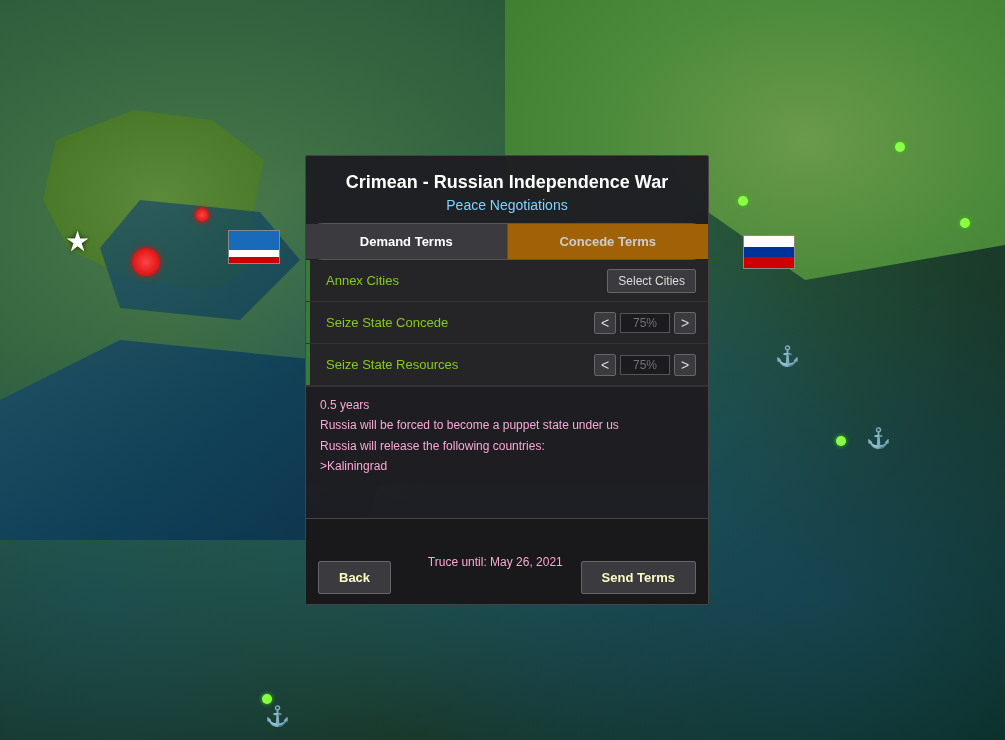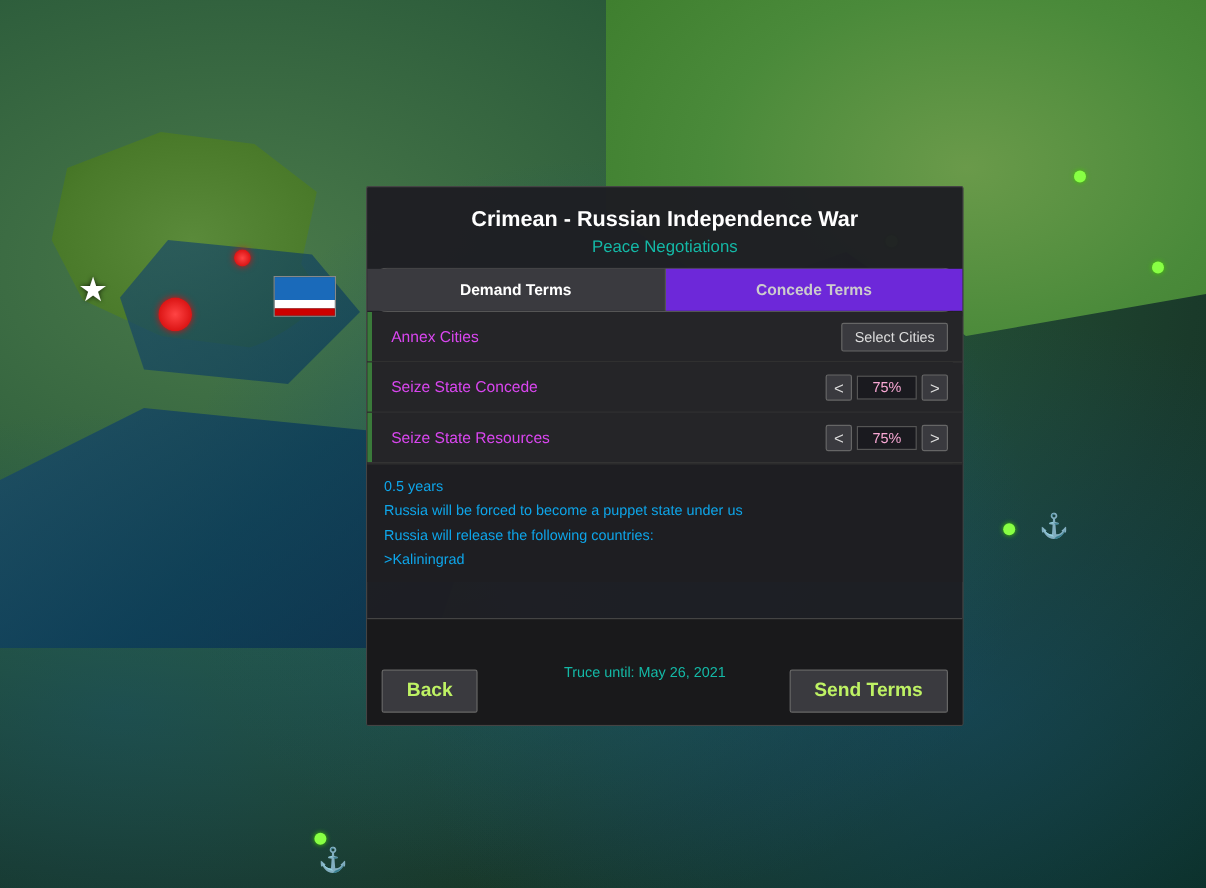--- a/index.html
+++ b/index.html
@@ -159,21 +159,21 @@
       width: 100%;
       height: 34%;
       background: #cc0000;
     }
 
     
     .dialog-overlay {
       position: absolute;
       left: 305px;
       top: 155px;
-      width: 498px;
+      width: 404px;
       height: 450px;
       background: rgba(30, 30, 35, 0.97);
       border: 1px solid #444;
       z-index: 100;
       color: white;
       border-radius: 2px;
     }
 
     .dialog-header {
       padding: 16px 20px 10px;
@@ -182,35 +182,35 @@
 
     .dialog-title {
       font-size: 18px;
       font-weight: bold;
       color: #ffffff;
       margin-bottom: 4px;
     }
 
     .dialog-subtitle {
       font-size: 14px;
-      color: #14b8a6;
+      color: #7dd3fc;
     }
 
     .tab-bar {
       display: flex;
       border-top: 1px solid #555;
       border-bottom: 1px solid #555;
       margin: 0;
       border-radius: 17px;
     }
 
     .tab-btn {
       flex: 1;
       padding: 10px 8px;
-      background: #6d28d9;
+      background: #a16207;
       border: none;
       color: #cccccc;
       cursor: pointer;
       font-size: 13px;
       font-weight: bold;
       text-align: center;
       border-right: 1px solid #555;
     }
 
     .tab-btn:last-child {
@@ -238,21 +238,21 @@
       left: 0;
       top: 0;
       bottom: 0;
       width: 4px;
       background: #3a7a3a;
     }
 
     .term-label {
       flex: 1;
       font-size: 13px;
-      color: #d946ef;
+      color: #84cc16;
       padding-left: 8px;
     }
 
     .term-select-btn {
       background: #3a3a3f;
       border: 1px solid #666;
       color: #dddddd;
       padding: 4px 10px;
       cursor: pointer;
       font-size: 12px;
@@ -275,21 +275,21 @@
       font-size: 14px;
       display: flex;
       align-items: center;
       justify-content: center;
       border-radius: 2px;
     }
 
     .stepper-value {
       background: #1a1a1f;
       border: 1px solid #555;
-      color: #f9a8d4;
+      color: #737373;
       padding: 2px 10px;
       font-size: 12px;
       min-width: 50px;
       text-align: center;
     }
 
     .scrollbar-right {
       position: absolute;
       right: 0;
       top: 0;
@@ -316,52 +316,52 @@
       padding: 8px 14px;
       background: #1e1e22;
       border-top: 1px solid #333;
       font-size: 12px;
       color: #bbbbbb;
       line-height: 1.7;
       min-height: 90px;
     }
 
     .summary-text {
-      color: #0ea5e9;
+      color: #f9a8d4;
     }
 
     .dialog-footer {
       position: absolute;
       bottom: 0;
       left: 0;
       right: 0;
       display: flex;
       align-items: center;
       padding: 10px 12px;
       background: rgba(25, 25, 28, 0.98);
       border-top: 1px solid #444;
     }
 
     .footer-btn {
       background: #3a3a3f;
       border: 1px solid #666;
-      color: #bef264;
+      color: #fef9c3;
       padding: 8px 20px;
       cursor: pointer;
-      font-size: 16px;
+      font-size: 13px;
       font-weight: bold;
       border-radius: 2px;
       margin-top: 32px;
     }
 
     .footer-truce {
       flex: 1;
       text-align: center;
       font-size: 12px;
-      color: #14b8a6;
+      color: #f9a8d4;
       margin-left: 19px;
     }
 
     
     .map-dot {
       position: absolute;
       border-radius: 50%;
       z-index: 5;
     }
   </style>

